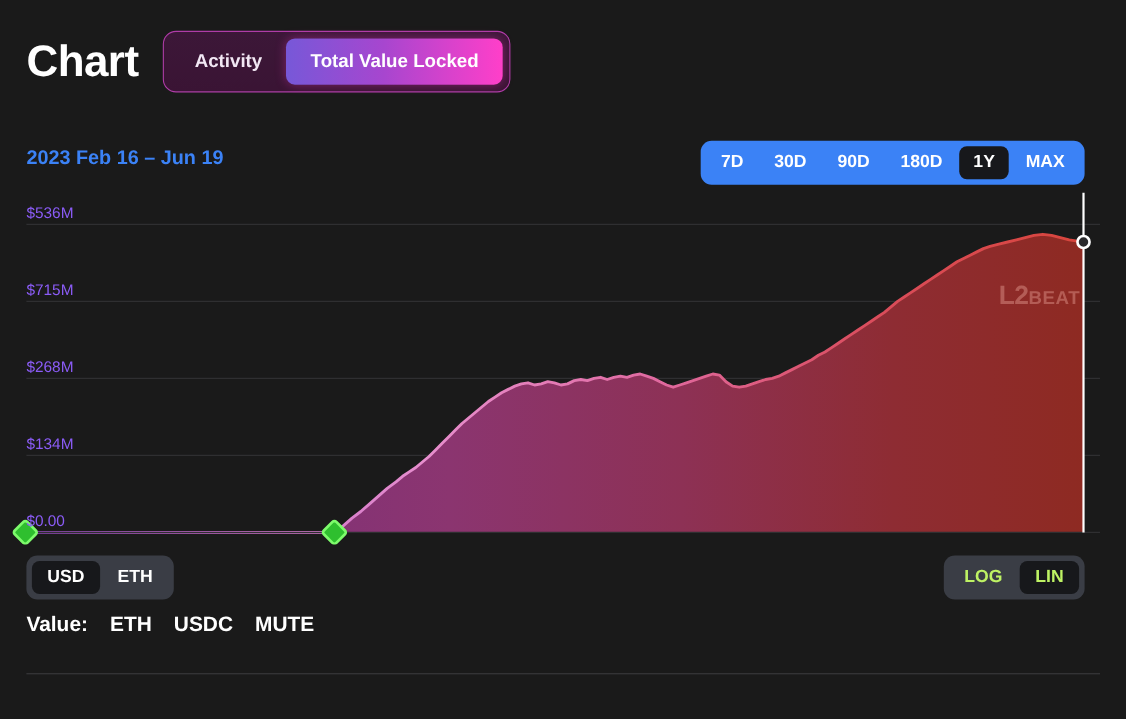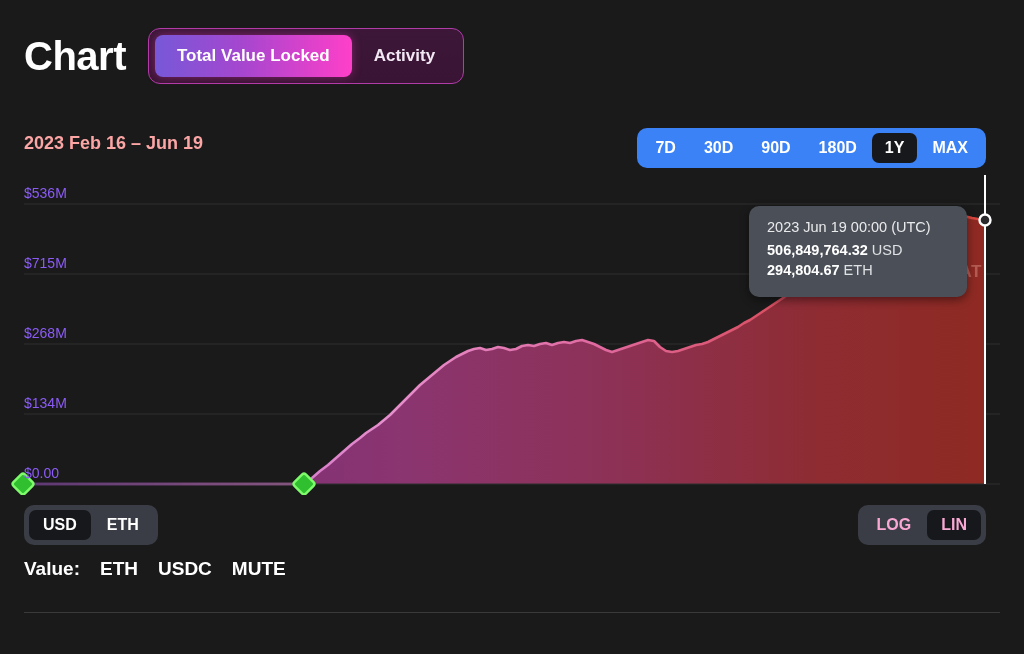--- a/index.html
+++ b/index.html
@@ -63,21 +63,21 @@
     box-shadow: 0 0 10px rgba(255,63,201,0.35);
   }
 
   
   .range-label {
     position: absolute;
     left: 24px;
     top: 133px;
     font-size: 18px;
     font-weight: bold;
-    color: #fca5a5;
+    color: #3b82f6;
   }
 
   .period-group {
     position: absolute;
     right: 38px;
     top: 128px;
     display: flex;
     align-items: flex-start;
     gap: 2px;
     padding: 5px;
@@ -194,21 +194,21 @@
     gap: 2px;
     padding: 5px;
     border-radius: 10px;
     background: #3a3d45;
   }
   .scale-btn {
     padding: 6px 14px;
     border-radius: 7px;
     font-size: 16px;
     font-weight: bold;
-    color: #f9a8d4;
+    color: #bef264;
     cursor: pointer;
   }
   .scale-btn.active { background: #17181b; }
 
   
   .tokens-row {
     position: absolute;
     left: 24px;
     top: 558px;
     display: flex;
@@ -237,22 +237,22 @@
   }
 </style>
 </head>
 <body>
 
 <div class="page">
 
   <div class="header-row">
     <div class="page-title">Chart</div>
     <div class="tab-group">
+      <div class="tab">Activity</div>
       <div class="tab active">Total Value Locked</div>
-      <div class="tab">Activity</div>
     </div>
   </div>
 
   <div class="range-label">2023 Feb 16 – Jun 19</div>
 
   <div class="period-group">
     <div class="period-btn">7D</div>
     <div class="period-btn">30D</div>
     <div class="period-btn">90D</div>
     <div class="period-btn">180D</div>
@@ -354,31 +354,20 @@
     <div class="y-label" style="top:80px;">$715M</div>
     <div class="y-label" style="top:150px;">$268M</div>
     <div class="y-label" style="top:220px;">$134M</div>
     <div class="y-label" style="top:290px;">$0.00</div>
   </div>
 
   <div class="watermark">
     <span>L2</span><span class="wm-small">BEAT</span>
   </div>
 
-  <div class="tooltip">
-    <div class="tt-date">2023 Jun 19 00:00 (UTC)</div>
-    <div class="tt-row">
-      <b>506,849,764.32</b>
-      <span>USD</span>
-    </div>
-    <div class="tt-row">
-      <b>294,804.67</b>
-      <span>ETH</span>
-    </div>
-  </div>
 
   <div class="unit-group">
     <div class="unit-btn active">USD</div>
     <div class="unit-btn">ETH</div>
   </div>
 
   <div class="scale-group">
     <div class="scale-btn">LOG</div>
     <div class="scale-btn active">LIN</div>
   </div>

